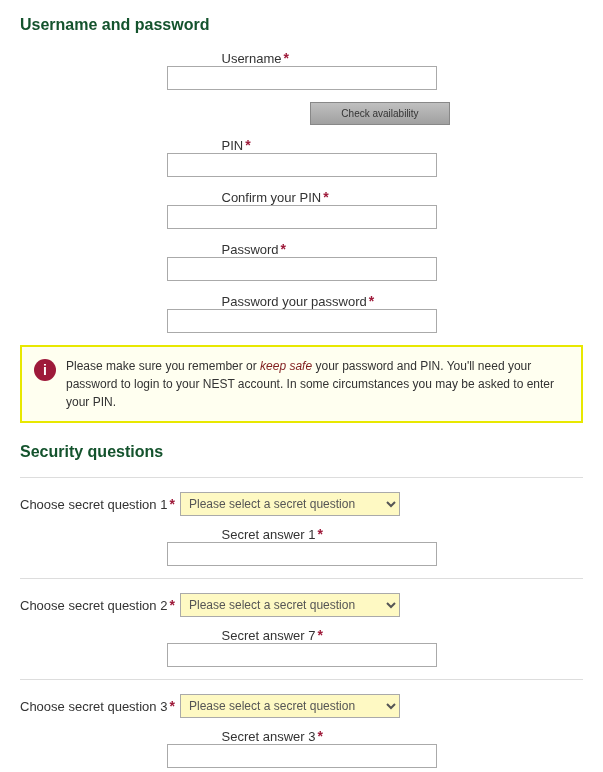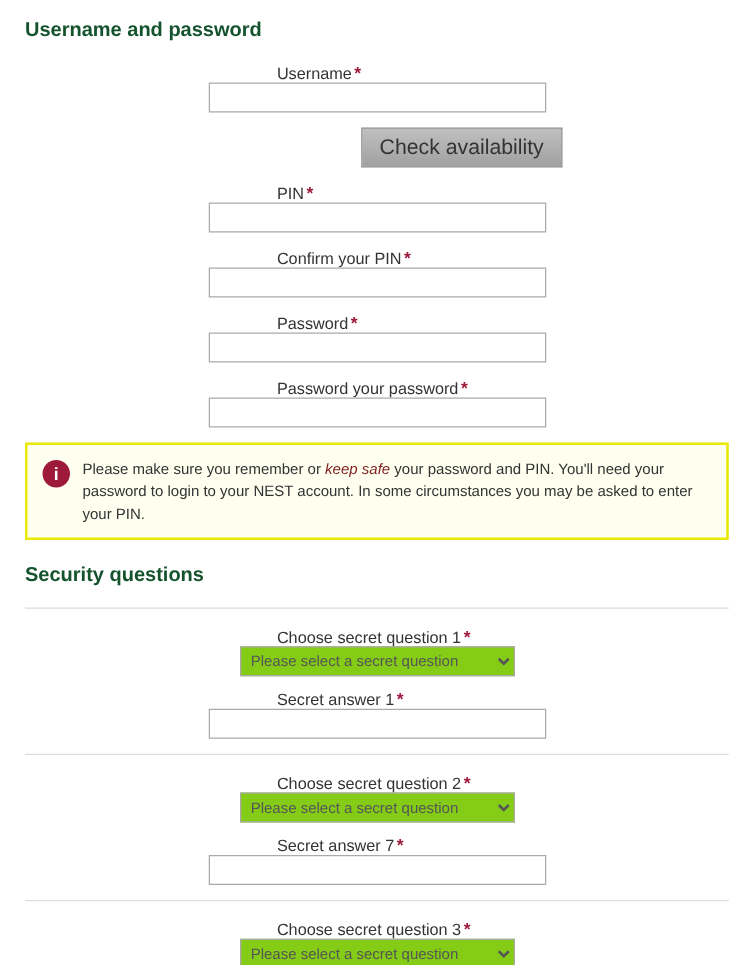--- a/index.html
+++ b/index.html
@@ -57,21 +57,21 @@
       border: 1px solid #aaa;
       padding: 2px 4px;
       font-size: 13px;
       background: #fff;
     }
 
     .check-availability-btn {
       background: linear-gradient(to bottom, #c0c0c0, #a0a0a0);
       border: 1px solid #888;
       color: #333;
-      font-size: 17px;
+      font-size: 10px;
       padding: 5px 14px;
       cursor: pointer;
       min-width: 140px;
       text-align: center;
     }
 
     
     .check-row-wrapper {
       margin-left: 160px;
       margin-bottom: 12px;
@@ -118,36 +118,35 @@
 
     .security-section {
       margin-top: 17px;
     }
 
     .form-select {
       width: 220px;
       height: 24px;
       border: 1px solid #aaa;
       font-size: 12px;
-      background: #84cc16;
+      background: #fef9c3;
       color: #555;
       padding: 2px 4px;
     }
 
     .divider {
       border: none;
       border-top: 1px solid #ddd;
       margin: 10px 0 14px 0;
     }
 
     .select-row {
       display: flex;
       align-items: center;
       margin-bottom: 10px;
-      flex-direction: column;
     }
 
     .select-label {
       width: 160px;
       flex-shrink: 0;
       font-size: 13px;
       color: #333;
     }
   </style>
 </head>

